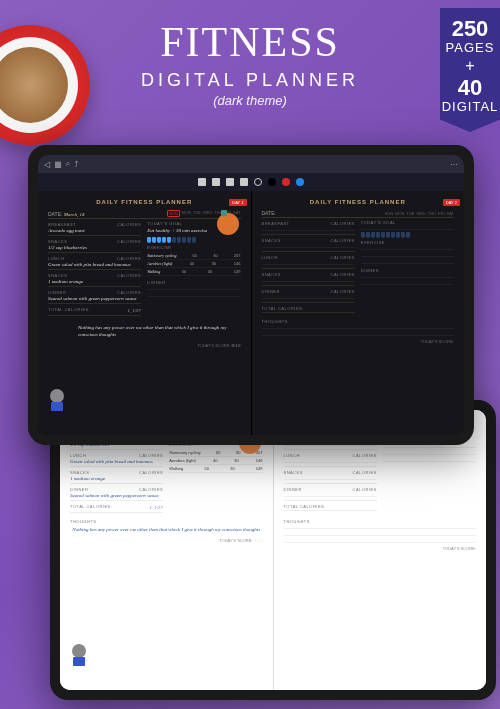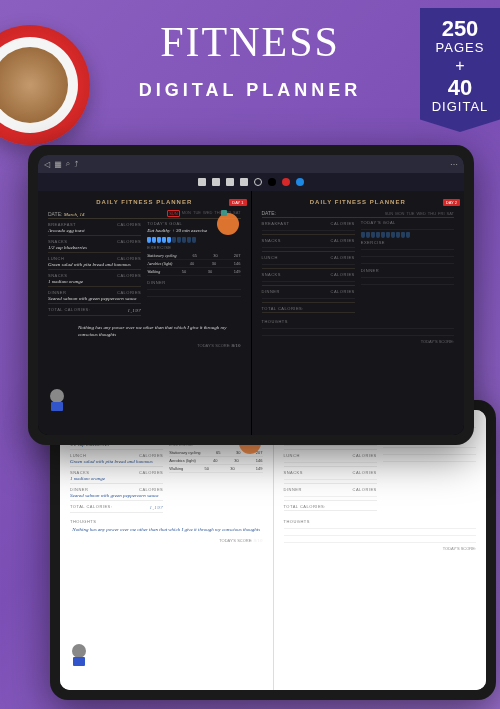--- a/index.html
+++ b/index.html
@@ -5,24 +5,24 @@
 *{margin:0;padding:0;box-sizing:border-box}
 body{width:500px;height:709px;background:linear-gradient(135deg,#8b5fbf 0%,#7b4fb5 50%,#9b6fcf 100%);font-family:-apple-system,BlinkMacSystemFont,sans-serif;position:relative;overflow:hidden}
 
 .cup{position:absolute;left:-30px;top:25px;width:120px;height:120px;z-index:1}
 .saucer{position:absolute;inset:0;border-radius:50%;background:radial-gradient(circle,#d62828 60%,#b51f1f 100%);box-shadow:0 8px 20px rgba(0,0,0,0.3)}
 .cup-inner{position:absolute;left:12px;top:12px;right:12px;bottom:12px;border-radius:50%;background:#f5f5f5}
 .coffee{position:absolute;left:22px;top:22px;right:22px;bottom:22px;border-radius:50%;background:radial-gradient(circle,#c49a6c 0%,#8b5a2b 100%)}
 
 .header{text-align:center;padding:18px 0 8px;color:#fff;position:relative;z-index:2}
 .title{font-size:42px;font-weight:400;letter-spacing:2px;font-family:Georgia,serif}
-.subtitle{font-size:18px;letter-spacing:4px;margin-top:14px;font-weight:700}
+.subtitle{font-size:18px;letter-spacing:4px;margin-top:4px;font-weight:400}
 .theme{font-size:13px;font-style:italic;margin-top:2px;opacity:0.9}
 
-.ribbon{position:absolute;right:0;top:8px;width:80px;background:#3b2f8c;color:#fff;padding:10px 0 18px;text-align:center;z-index:3;clip-path:polygon(0 0,100% 0,100% 90%,50% 100%,0 90%)}
+.ribbon{position:absolute;right:0;top:8px;width:60px;background:#3b2f8c;color:#fff;padding:10px 0 18px;text-align:center;z-index:3;clip-path:polygon(0 0,100% 0,100% 90%,50% 100%,0 90%)}
 .ribbon .big{font-size:22px;font-weight:700;line-height:1}
 .ribbon .small{font-size:13px;letter-spacing:1px}
 .ribbon .plus{font-size:16px;margin:2px 0}
 
 .tablet{position:absolute;border-radius:18px;background:#1a1a1a;box-shadow:0 12px 40px rgba(0,0,0,0.5);overflow:hidden}
 .tablet-dark{left:28px;top:145px;width:446px;height:300px;z-index:2}
 .tablet-light{left:50px;top:400px;width:446px;height:300px;z-index:1}
 
 .screen{position:absolute;inset:10px;border-radius:10px;overflow:hidden;display:flex;flex-direction:column}
 .screen-dark{background:#0a0a0f}
@@ -98,20 +98,21 @@
 
 <div class="cup">
   <div class="saucer"></div>
     <div class="cup-inner"></div>
     <div class="coffee"></div>
 </div>
 
 <div class="header">
   <div class="title">FITNESS</div>
   <div class="subtitle">DIGITAL PLANNER</div>
+  <div class="theme">(dark theme)</div>
 </div>
 
 <div class="ribbon">
   <div class="big">250</div>
   <div class="small">PAGES</div>
   <div class="plus">+</div>
   <div class="big">40</div>
   <div class="small">DIGITAL</div>
 </div>
 

